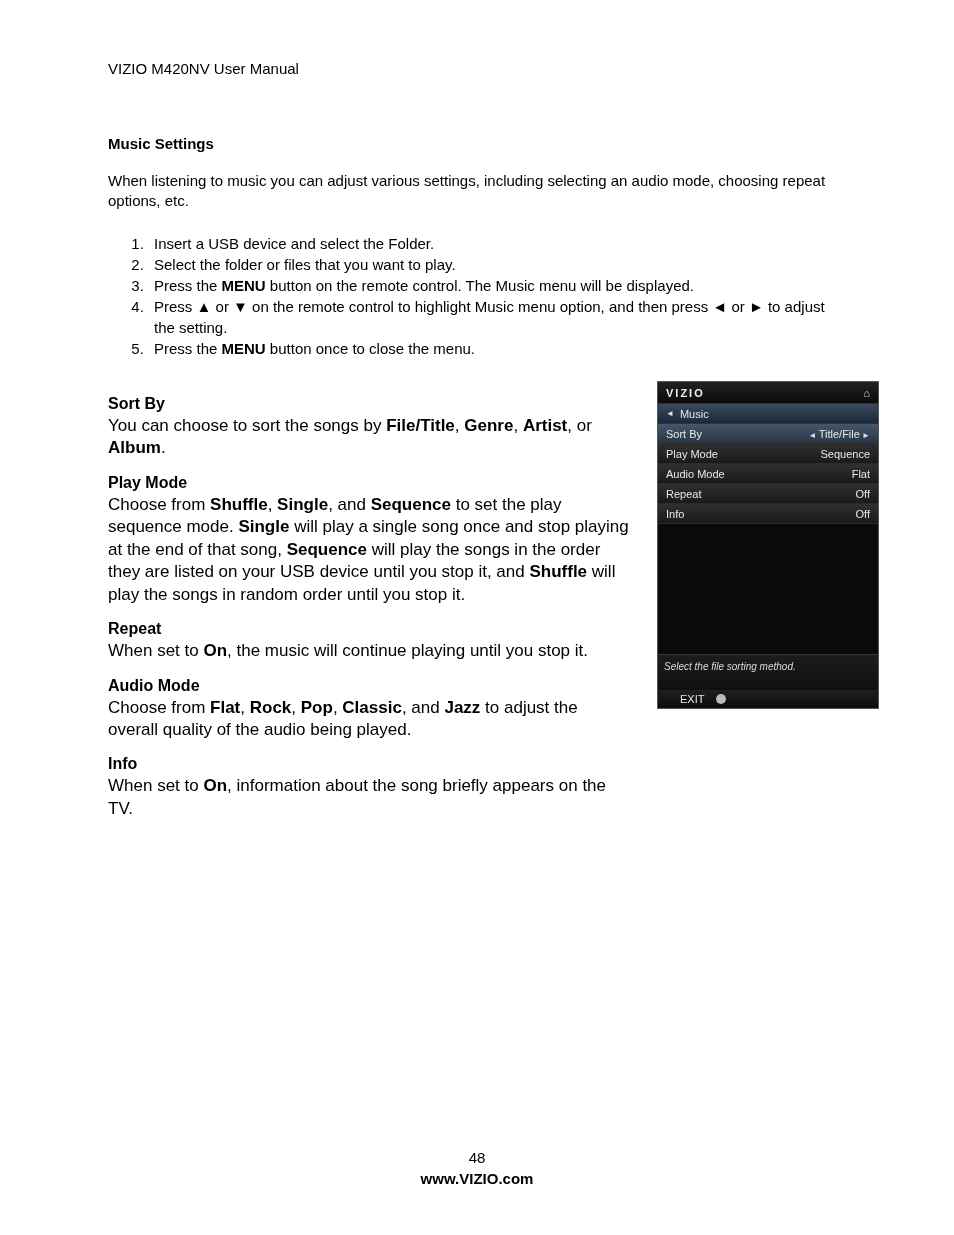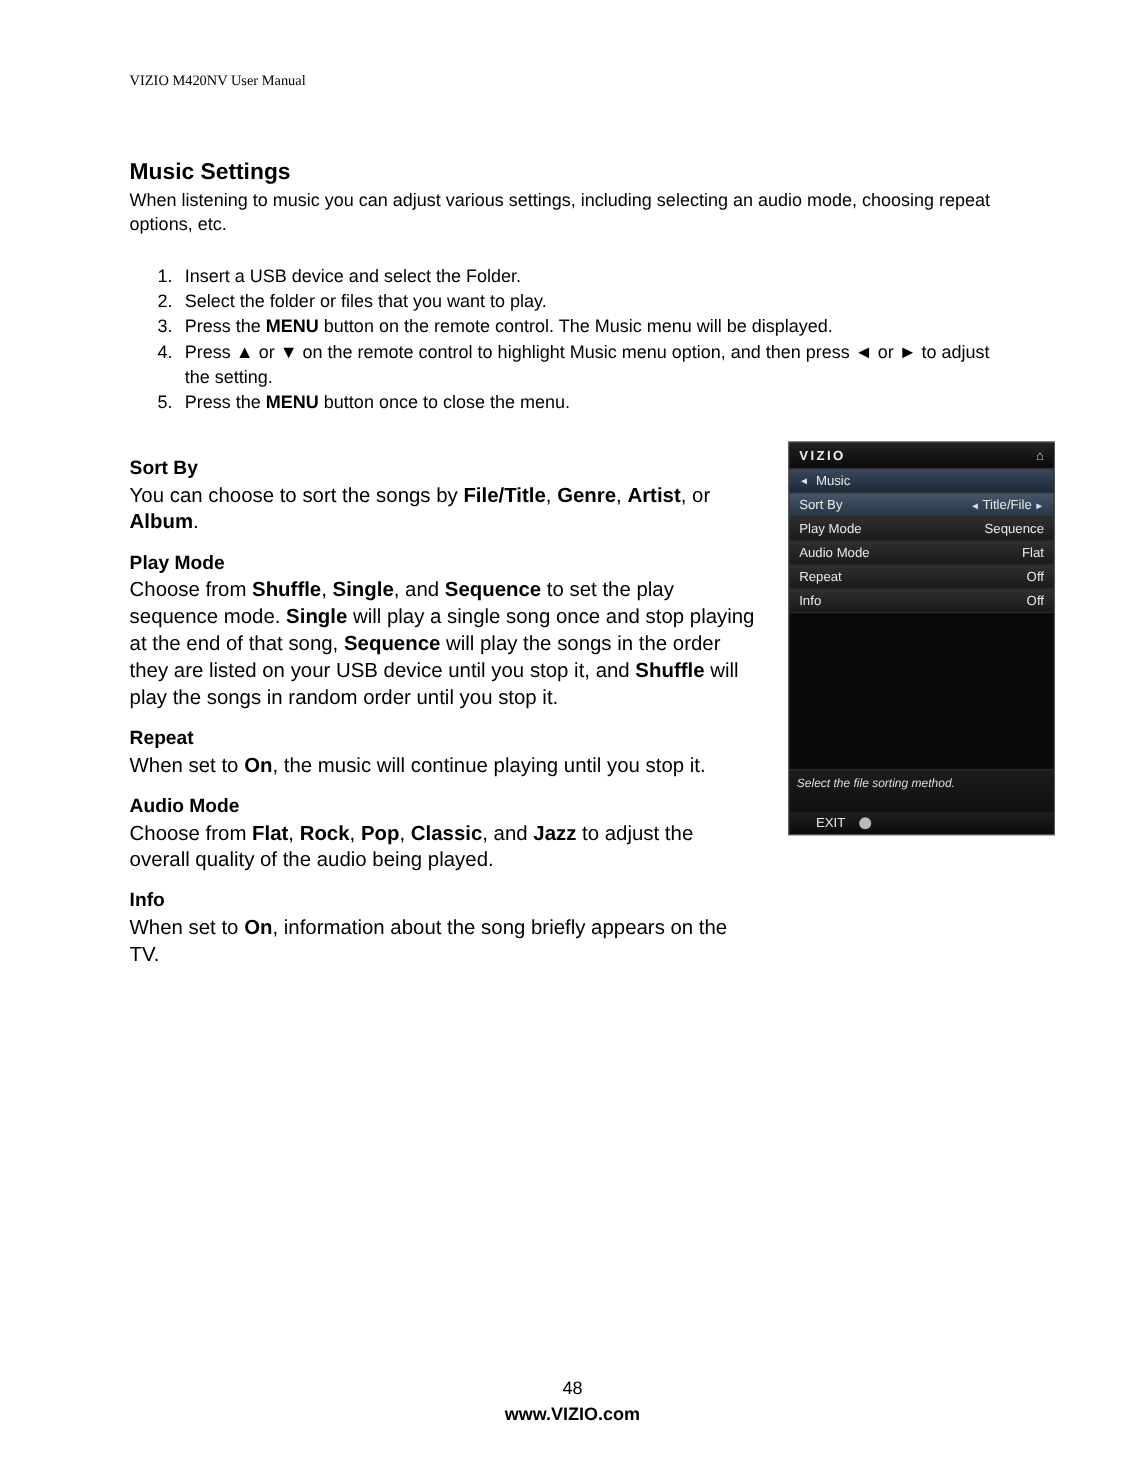--- a/index.html
+++ b/index.html
@@ -1,19 +1,19 @@
 <!DOCTYPE html>
 <html><head>
   <meta charset="utf-8">
   <style>
     * { box-sizing: border-box; margin: 0; padding: 0; }
     html, body { width: 954px; height: 1235px; background: #fff; font-family: Arial, Helvetica, sans-serif; color: #000; }
     .page { position: relative; width: 954px; height: 1235px; padding: 60px 100px 40px 108px; }
-    .doc-header { font-size: 12px; margin-bottom: 58px; font-family: Liberation Serif, serif; }
-    .section-title { font-size: 19px; font-weight: bold; margin-bottom: 3px; }
+    .doc-header { font-size: 15px; margin-bottom: 58px; }
+    .section-title { font-size: 15px; font-weight: bold; margin-bottom: 19px; }
     .intro { font-size: 15px; line-height: 1.35; margin-bottom: 22px; max-width: 740px; }
     ol.steps { list-style: decimal; padding-left: 40px; font-size: 15px; line-height: 1.35; max-width: 740px; margin-bottom: 22px; }
     ol.steps li { margin-bottom: 1px; padding-left: 6px; }
     .content-row { display: flex; gap: 26px; }
     .left-col { flex: 1; max-width: 540px; }
     .sub-title { font-size: 16px; font-weight: bold; margin-top: 14px; margin-bottom: 2px; }
     .sub-body { font-size: 17px; line-height: 1.32; }
     .bold { font-weight: bold; }
     .right-col { width: 197px; }
     

